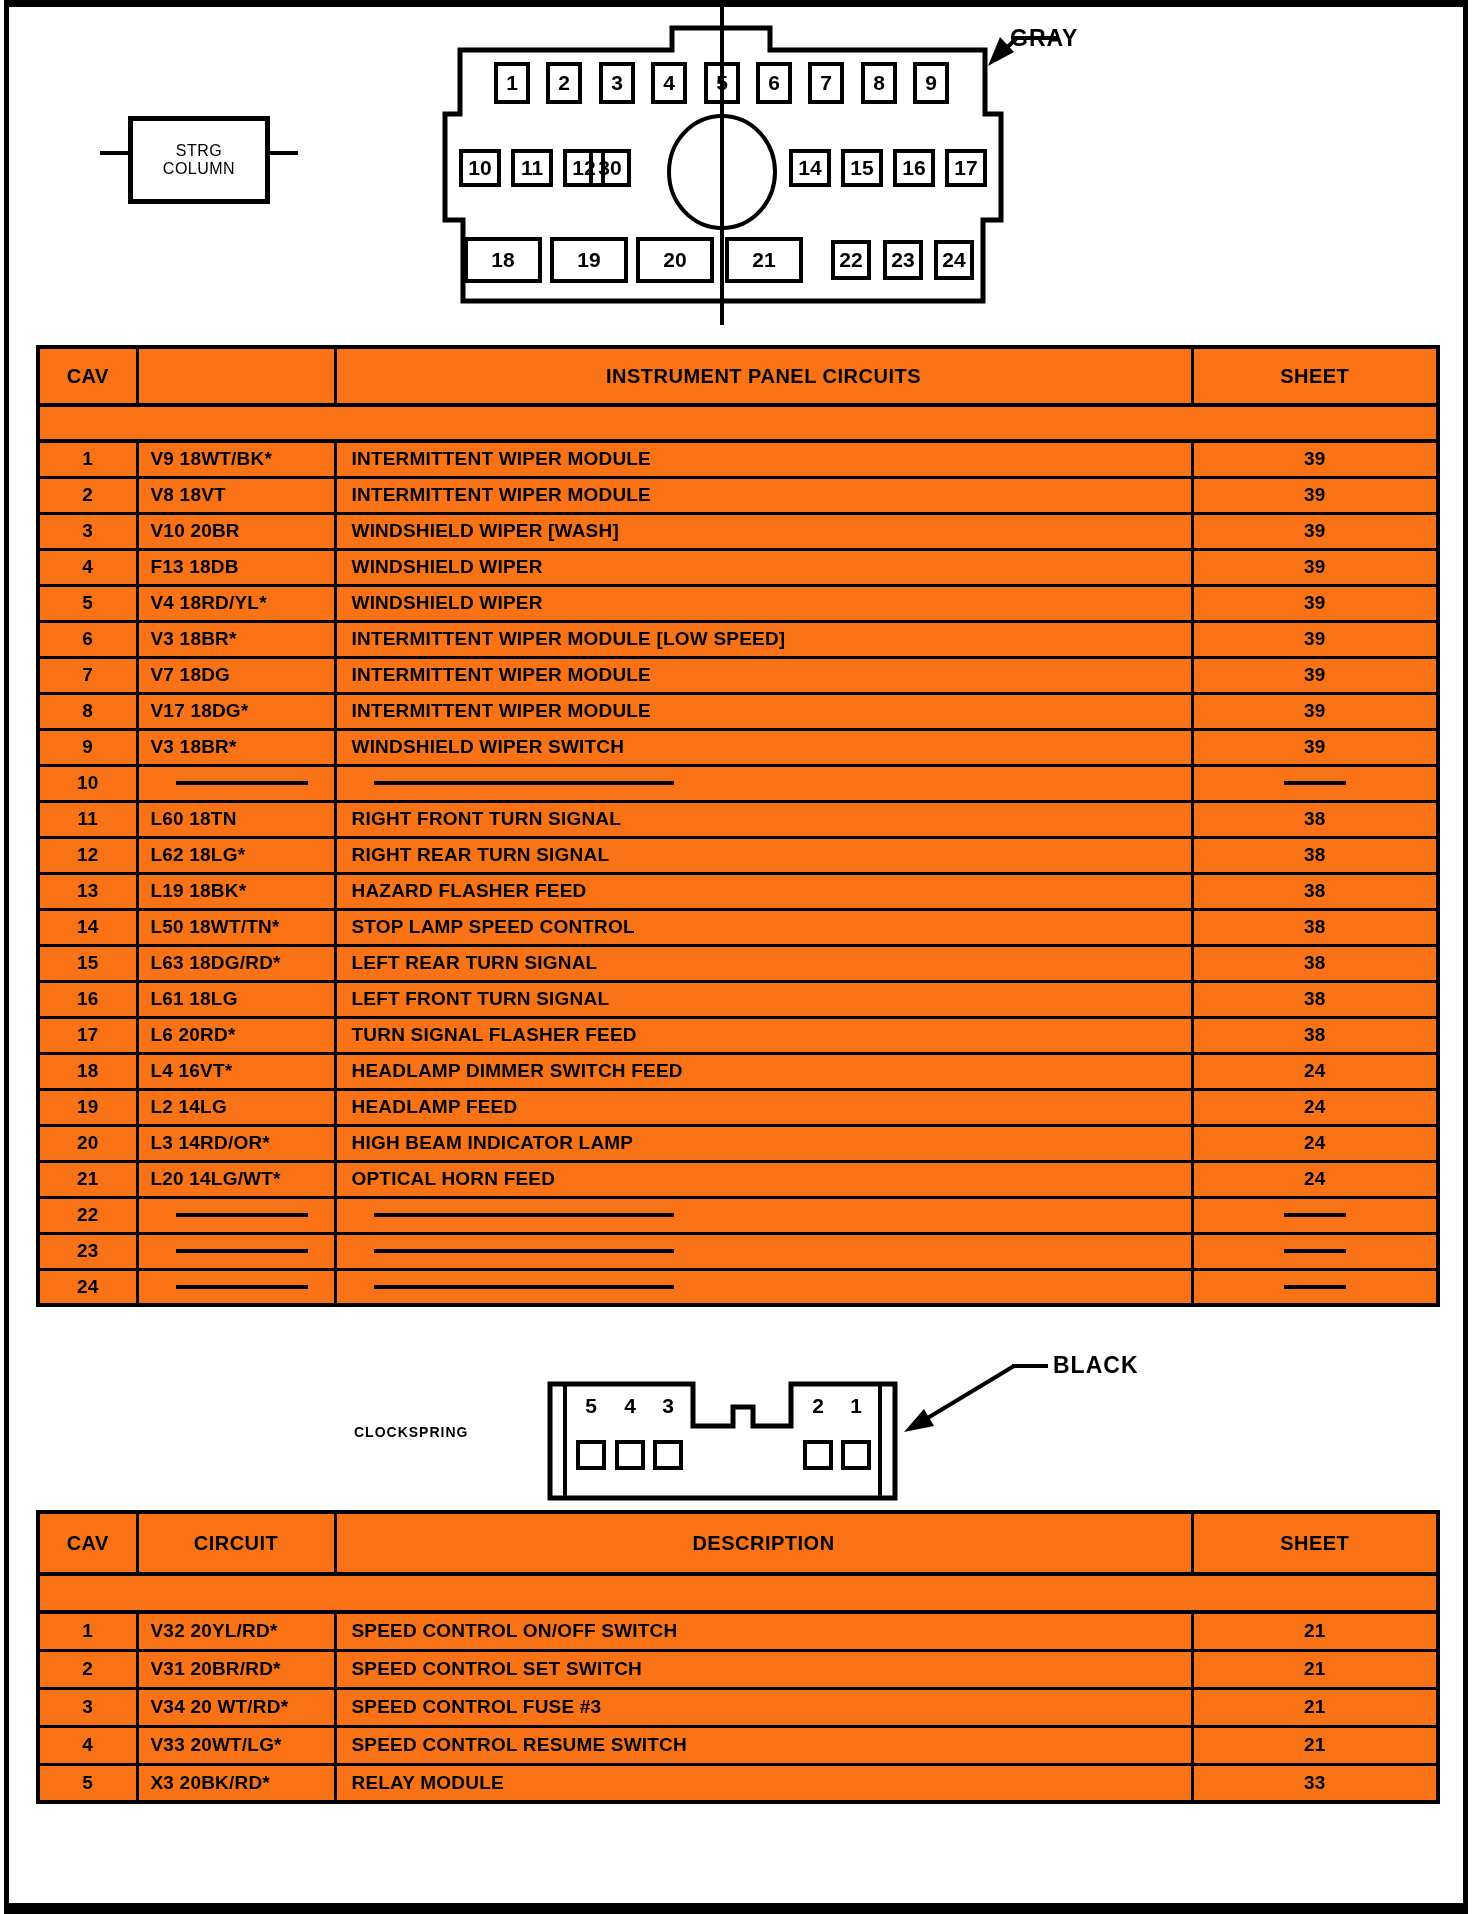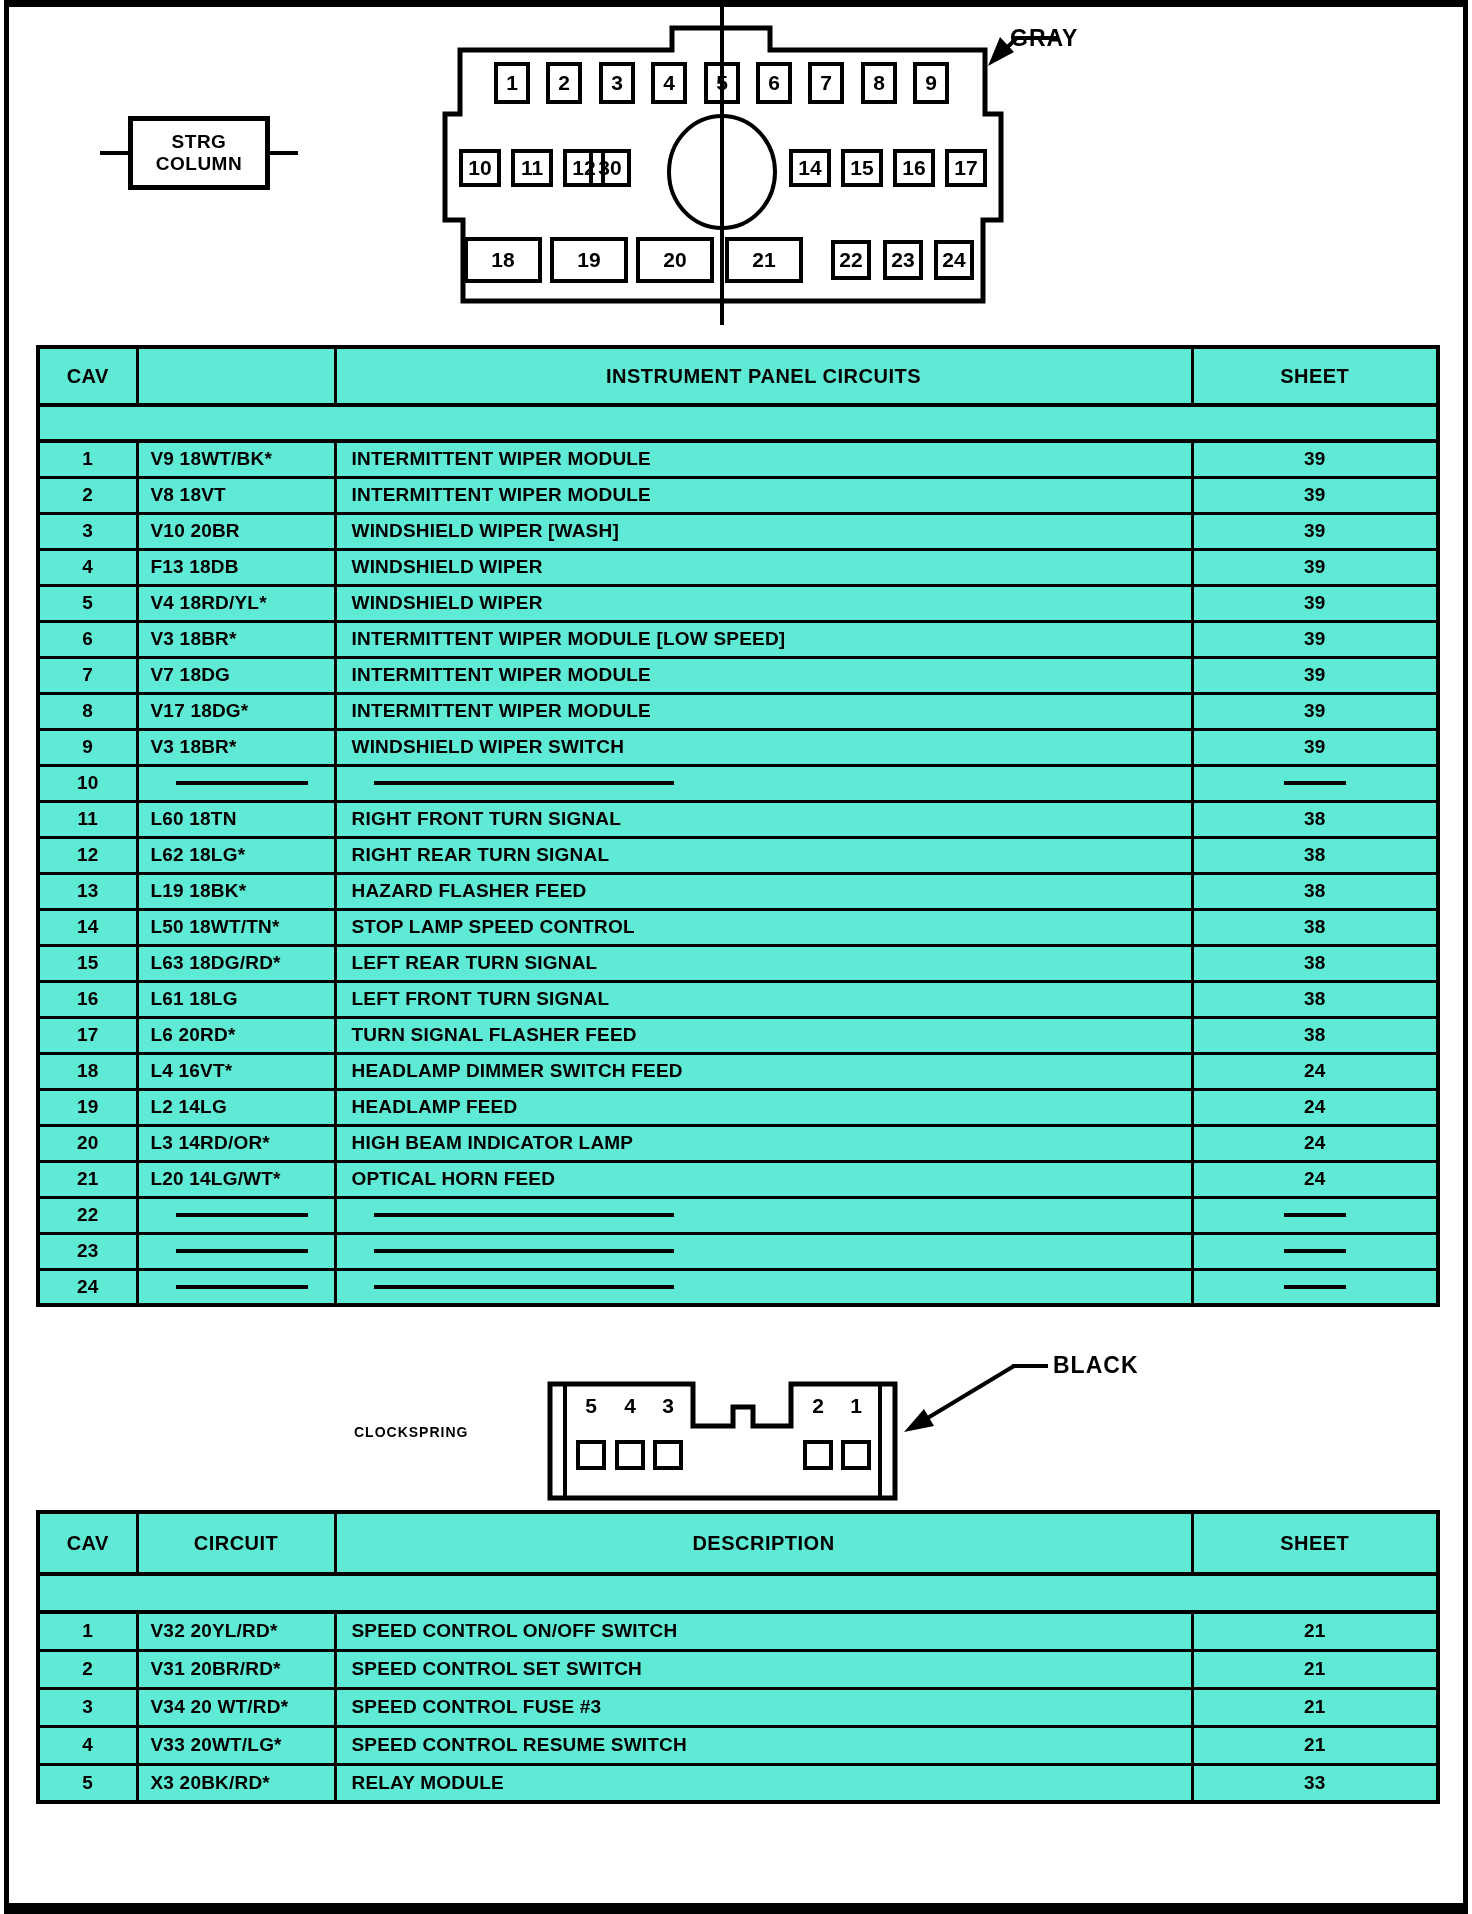--- a/index.html
+++ b/index.html
@@ -13,24 +13,24 @@
   #page-frame {
     position: absolute; left: 4px; top: 0; right: 4px; bottom: 0;
     border-style: solid; border-color: #000;
     border-width: 7px 5px 11px 5px;
     pointer-events: none;
   }
   svg.overlay { position: absolute; left: 0; top: 0; }
 
   
   #strg-box {
-    position: absolute; left: 128px; top: 116px; width: 142px; height: 74px;
+    position: absolute; left: 128px; top: 116px; width: 142px; height: 88px;
     border: 5px solid #000; display: flex; flex-direction: column;
     align-items: center; justify-content: center;
-    font-weight: 700; font-size: 19px; line-height: 1.15; letter-spacing: .5px;
+    font-weight: 400; font-size: 16px; line-height: 1.15; letter-spacing: .5px;
     text-align: center;
   }
   .tick { position: absolute; height: 4px; background: #000; top: 151px; }
   #tick-l { left: 100px; width: 28px; }
   #tick-r { left: 270px; width: 28px; }
 
   
   .pin {
     position: absolute; border: 4px solid #000; background: transparent;
     display: flex; align-items: center; justify-content: center;
@@ -38,21 +38,21 @@
   }
   .pin-num { position: absolute; font-weight: 700; font-size: 21px; }
 
   
   .callout { position: absolute; font-weight: 700; font-size: 23px; letter-spacing: 1px; }
   #gray-label  { left: 1010px; top: 25px; text-align: center; }
   #black-label { left: 1053px; top: 1352px; }
   #clockspring-label { left: 354px; top: 1424px; font-size: 14px; }
 
   
-  table { border-collapse: collapse; position: absolute; table-layout: fixed; background: #5eead4; padding-left: 8px; }
+  table { border-collapse: collapse; position: absolute; table-layout: fixed; background: #f97316; padding-left: 8px; }
   table { border: 4px solid #000; }
   th, td { border: 3px solid #000; padding: 0; font-weight: 700; overflow: hidden; white-space: nowrap; }
   th { font-size: 20px; letter-spacing: .5px; }
   td { font-size: 19px; letter-spacing: .2px; }
   td.c0, td.c3, th { text-align: center; }
   td.c1 { padding-left: 12px; text-align: left; }
   td.c2 { padding-left: 15px; text-align: left; }
   #instrument-panel-table { left: 36px; top: 345px; width: 1400px; }
   #instrument-panel-table thead tr { height: 58px; }
   #instrument-panel-table tbody tr { height: 36px; }

